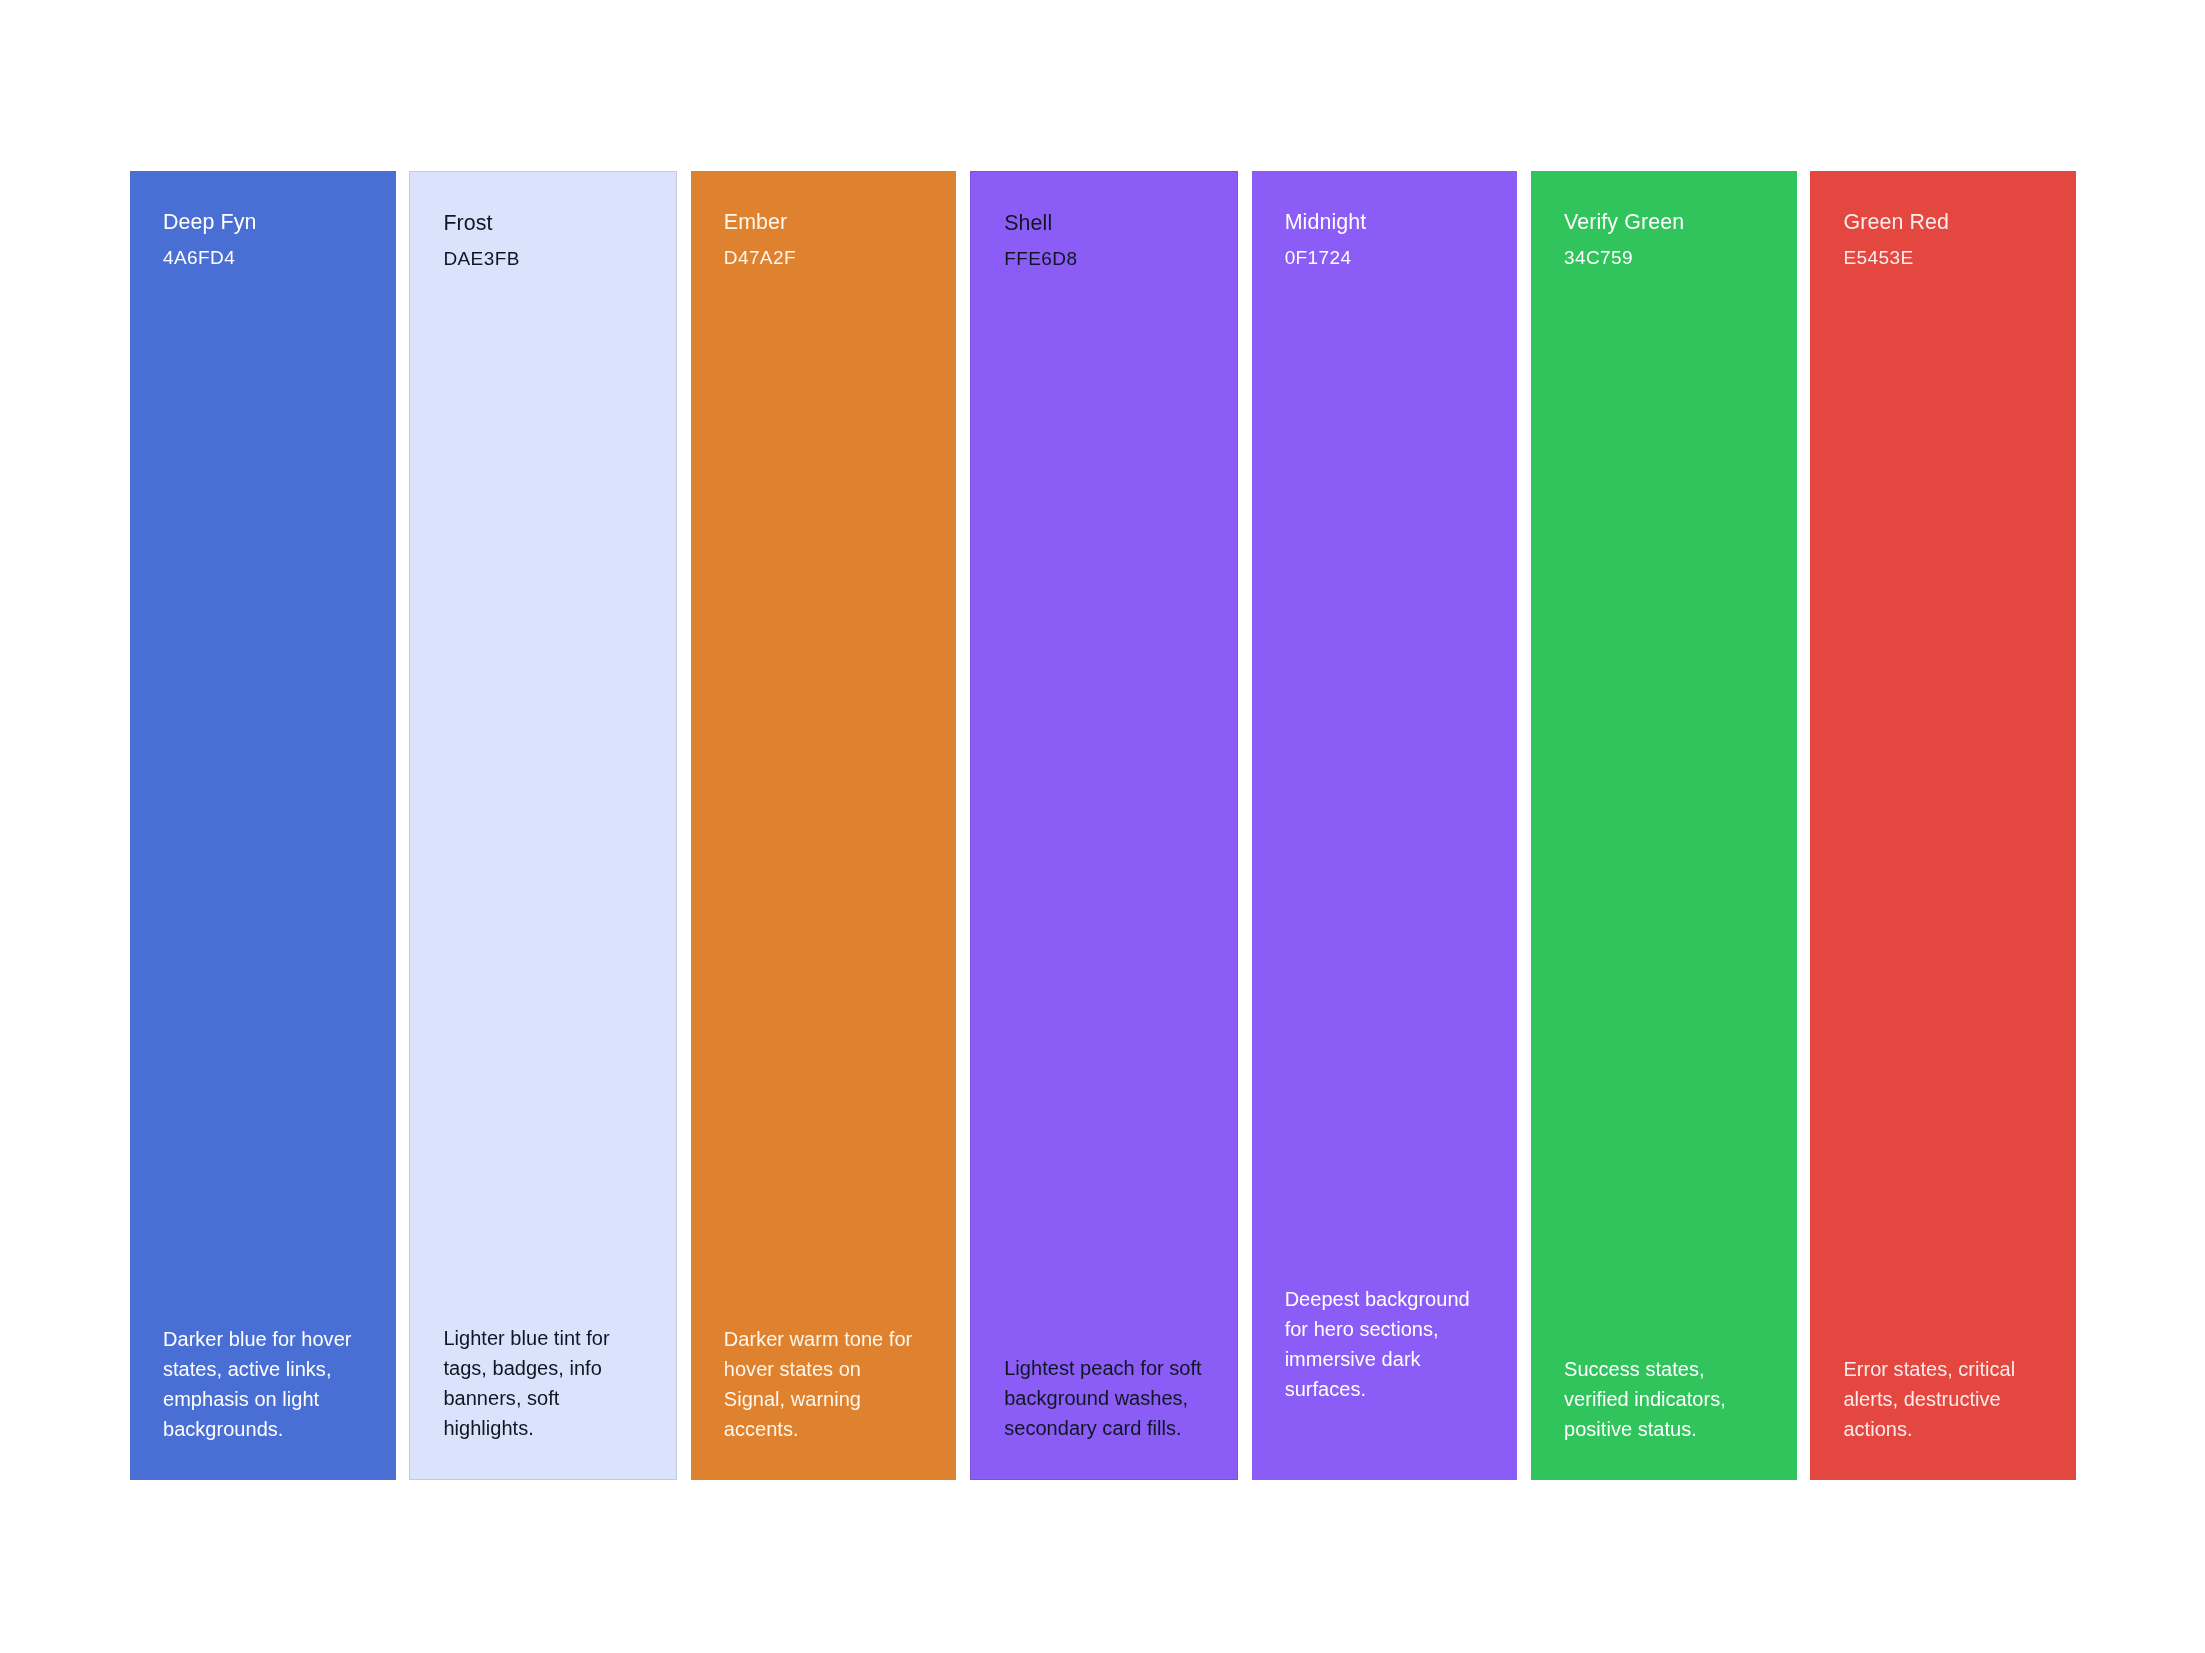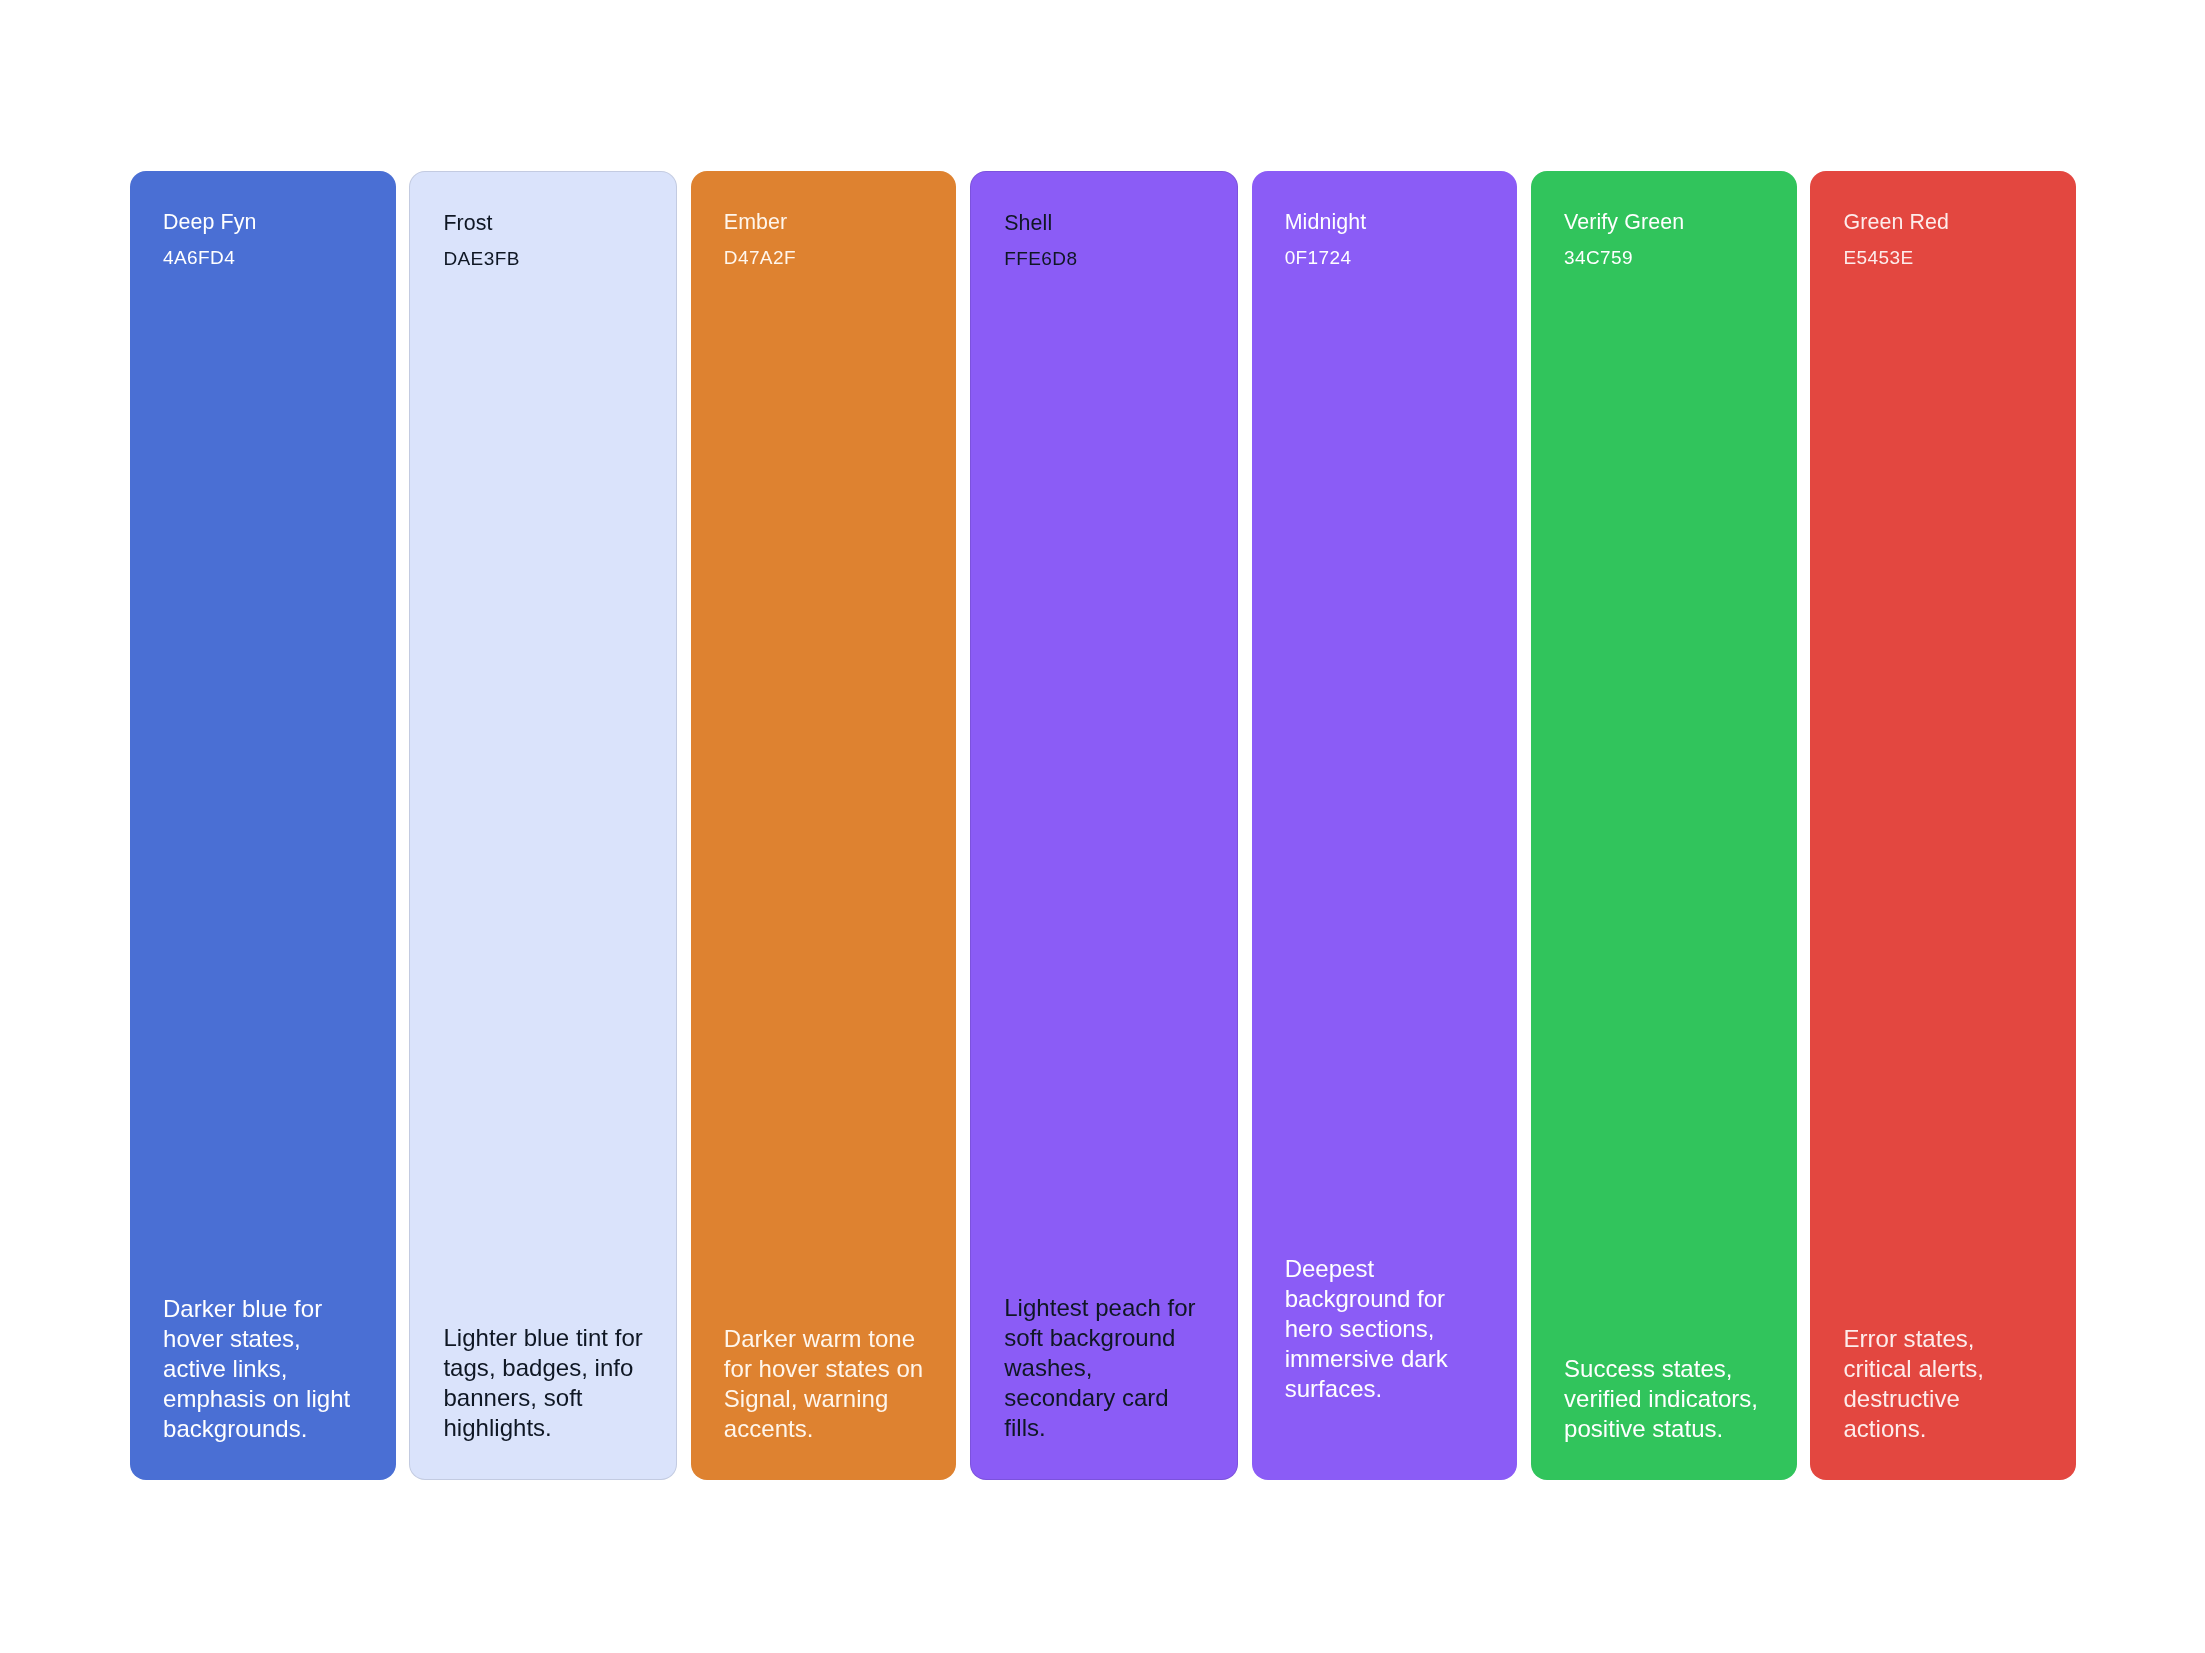--- a/index.html
+++ b/index.html
@@ -16,21 +16,21 @@
     top: 171px;
     width: 1946px;
     height: 1309px;
     display: flex;
     flex-direction: row;
     gap: 13.8px;
   }
   .swatch-card {
     flex: 1 1 0;
     height: 100%;
-    border-radius: 16px;
+    border-radius: 0;
     position: relative;
     display: flex;
     flex-direction: column;
     justify-content: space-between;
     padding: 37px 33px 36px 33px;
     overflow: hidden;
   }
   .swatch-card.has-border {
     border: 1.4px solid rgba(0, 0, 0, 0.10);
   }
@@ -47,21 +47,21 @@
     white-space: nowrap;
   }
   .swatch-hex {
     font-size: 19px;
     line-height: 29px;
     font-weight: 400;
     letter-spacing: 0.4px;
     white-space: nowrap;
   }
   .swatch-desc {
-    font-size: 24px;
+    font-size: 20px;
     line-height: 30px;
     font-weight: 400;
     max-width: 207px;
     letter-spacing: 0.03px;
   }
   .align-upper .swatch-desc {
     margin-bottom: 40px;
   }
 </style>
 </head>

